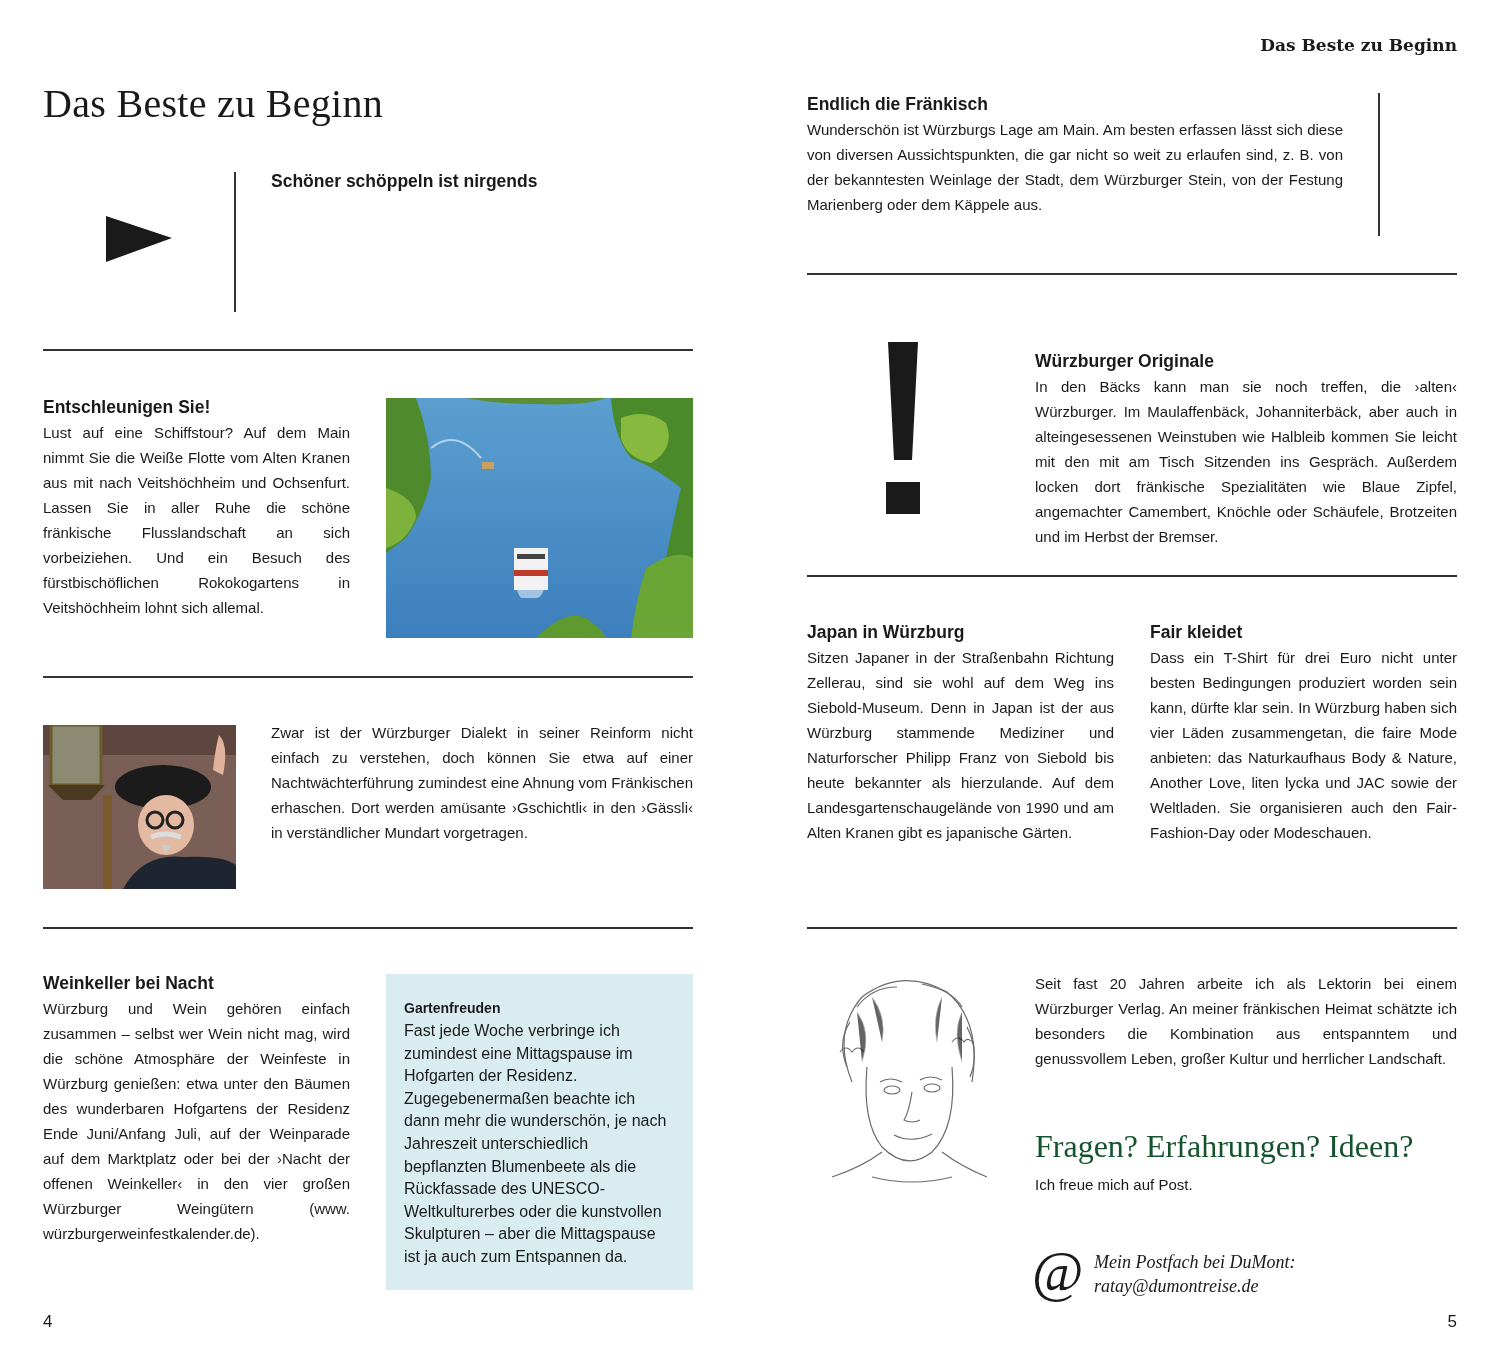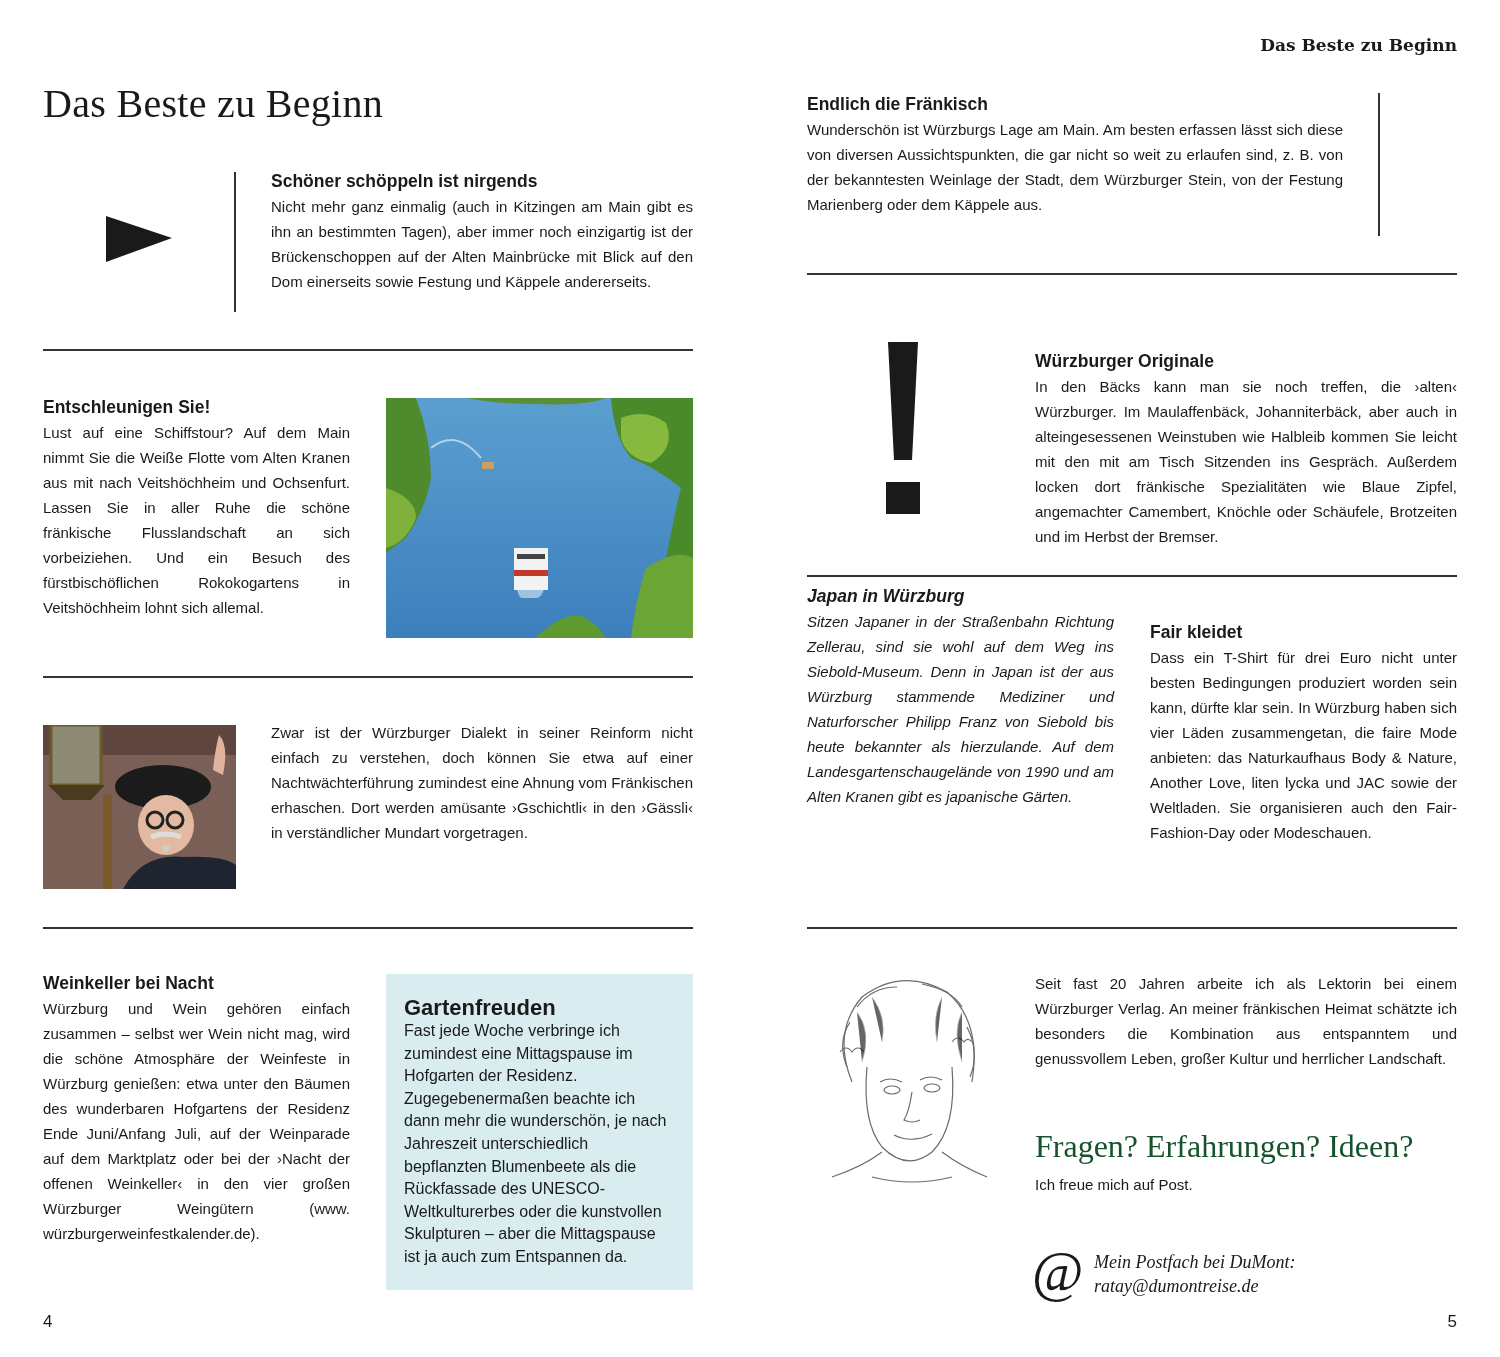--- a/index.html
+++ b/index.html
@@ -26,21 +26,20 @@
   <h1 class="abs page-title" style="left:43px; top:80px; margin:0;">Das Beste zu Beginn</h1>
 
   <div class="abs" style="left:106px; top:216px;">
     <svg width="68" height="48" viewBox="0 0 68 48">
         <polygon points="0,0 66,22 0,46" fill="#1a1a1a"></polygon>
       </svg>
   </div>
   <div class="vrule" style="left:234px; top:172px; height:140px;"></div>
   <div class="abs" style="left:271px; top:169px; width:422px;">
     <span class="h">Schöner schöppeln ist nirgends</span>
-    <div class="body-text">Nicht mehr ganz einmalig (auch in Kitzingen am Main gibt es ihn an bestimmten Tagen), aber immer noch einzigartig ist der Brückenschoppen auf der Alten Mainbrücke mit Blick auf den Dom einerseits sowie Festung und Käppele andererseits.</div>
   </div>
   <div class="rule" style="left:43px; top:349px; width:650px;"></div>
 
   <div class="abs" style="left:43px; top:395px; width:307px;">
     <span class="h">Entschleunigen Sie!</span>
     <div class="body-text">Lust auf eine Schiffstour? Auf dem Main nimmt Sie die Weiße Flotte vom Alten Kranen aus mit nach Veitshöchheim und Ochsenfurt. Lassen Sie in aller Ruhe die schöne fränkische Flusslandschaft an sich vorbeiziehen. Und ein Besuch des fürstbischöflichen Rokokogartens in Veitshöchheim lohnt sich allemal.</div>
   </div>
   <div class="abs photo" style="left:386px; top:398px; width:307px; height:240px;">
     <svg width="307" height="240" viewBox="0 0 307 240">
       <defs>
@@ -89,21 +88,21 @@
   </div>
   <div class="rule" style="left:43px; top:927px; width:650px;"></div>
 
   <div class="abs" style="left:43px; top:971px; width:307px;">
     <span class="h">Weinkeller bei Nacht</span>
     <div class="body-text">Würzburg und Wein gehören einfach zusammen – selbst wer Wein nicht mag, wird die schöne Atmosphäre der Weinfeste in Würzburg genießen: etwa unter den Bäumen des wunderbaren Hofgartens der Residenz Ende Juni/Anfang Juli, auf der Weinparade auf dem Marktplatz oder bei der ›Nacht der offenen Weinkeller‹ in den vier großen Würzburger Weingütern (www. würzburgerweinfestkalender.de).</div>
   </div>
 
   <div class="abs infobox" style="left:386px; top:974px; width:307px; height:316px;">
     <div style="padding:22px 18px 0 18px;">
-      <span class="h" style="font-size:22px; line-height:24px;">Gartenfreuden</span>
+      <span class="h" style="font-size:14px; line-height:24px;">Gartenfreuden</span>
       <div class="body-text left" style="font-size:16px; line-height:22.6px;">Fast jede Woche verbringe ich zumindest eine Mittagspause im Hofgarten der Residenz. Zugegebenermaßen beachte ich dann mehr die wunderschön, je nach Jahreszeit unterschiedlich bepflanzten Blumenbeete als die Rückfassade des UNESCO-Weltkulturerbes oder die kunstvollen Skulpturen – aber die Mittagspause ist ja auch zum Entspannen da.</div>
     </div>
   </div>
 
   <div class="abs pagenum" style="left:43px; top:1312px;">4</div>
 </div>
 
 <div>
 
   <div class="abs running-head" style="right:43px; top:35px;">Das Beste zu Beginn</div>
@@ -120,21 +119,21 @@
       <polygon points="20,0 50,0 44,118 26,118" fill="#1a1a1a"></polygon>
       <rect x="18" y="140" width="34" height="32" fill="#1a1a1a"></rect>
     </svg>
   </div>
   <div class="abs" style="left:1035px; top:319px; width:422px;margin-top:30px;">
     <span class="h">Würzburger Originale</span>
     <div class="body-text">In den Bäcks kann man sie noch treffen, die ›alten‹ Würzburger. Im Maulaffenbäck, Johanniterbäck, aber auch in alteingesessenen Weinstuben wie Halbleib kommen Sie leicht mit den mit am Tisch Sitzenden ins Gespräch. Außerdem locken dort fränkische Spezialitäten wie Blaue Zipfel, angemachter Camembert, Knöchle oder Schäufele, Brotzeiten und im Herbst der Bremser.</div>
   </div>
   <div class="rule" style="left:807px; top:575px; width:650px;"></div>
 
-  <div class="abs" style="left:807px; top:584px; width:307px;font-style:italic;">
+  <div class="abs" style="left:807px; top:620px; width:307px;">
     <span class="h">Japan in Würzburg</span>
     <div class="body-text">Sitzen Japaner in der Straßenbahn Richtung Zellerau, sind sie wohl auf dem Weg ins Siebold-Museum. Denn in Japan ist der aus Würzburg stammende Mediziner und Naturforscher Philipp Franz von Siebold bis heute bekannter als hierzulande. Auf dem Landesgartenschaugelände von 1990 und am Alten Kranen gibt es japanische Gärten.</div>
   </div>
   <div class="abs" style="left:1150px; top:620px; width:307px;">
     <span class="h">Fair kleidet</span>
     <div class="body-text">Dass ein T-Shirt für drei Euro nicht unter besten Bedingungen produziert worden sein kann, dürfte klar sein. In Würzburg haben sich vier Läden zusammengetan, die faire Mode anbieten: das Naturkaufhaus Body &amp; Nature, Another Love, liten lycka und JAC sowie der Weltladen. Sie organisieren auch den Fair-Fashion-Day oder Modeschauen.</div>
   </div>
   <div class="rule" style="left:807px; top:927px; width:650px;"></div>
 
   <div class="abs" style="left:812px; top:972px; width:190px; height:225px;">

